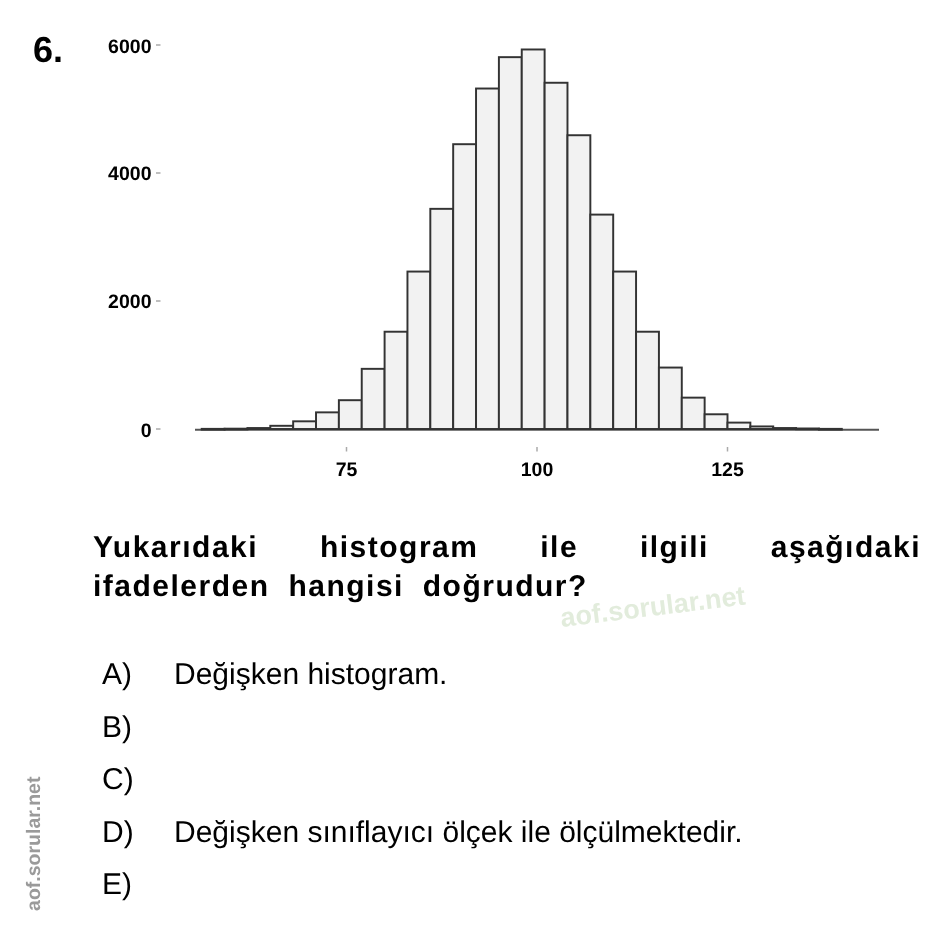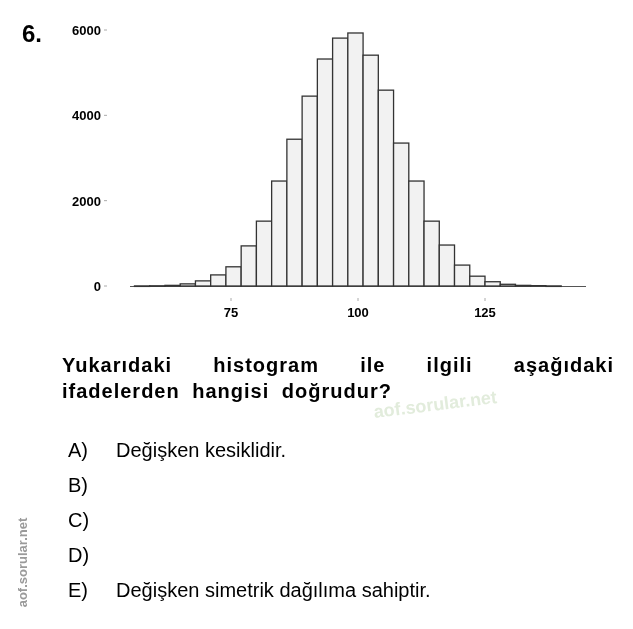--- a/index.html
+++ b/index.html
@@ -75,28 +75,28 @@
   <span style="display:block;text-align:justify;text-align-last:justify;">Yukarıdaki histogram ile ilgili aşağıdaki</span>
   <span class="line2">ifadelerden hangisi doğrudur?</span>
 </div>
 
 <div class="watermark">aof.sorular.net</div>
 <div class="watermark-vert">aof.sorular.net</div>
 
 <div class="options">
   <div class="option">
     <span class="letter">A)</span>
-    <span>Değişken kesiklidir.</span>
+    <span>Değişken histogram.</span>
   </div>
   <div class="option">
     <span class="letter">B)</span>
   </div>
   <div class="option">
     <span class="letter">C)</span>
   </div>
   <div class="option">
     <span class="letter">D)</span>
+    <span>Değişken sınıflayıcı ölçek ile ölçülmektedir.</span>
   </div>
   <div class="option">
     <span class="letter">E)</span>
-    <span>Değişken simetrik dağılıma sahiptir.</span>
   </div>
 </div>
 
 </body></html>

